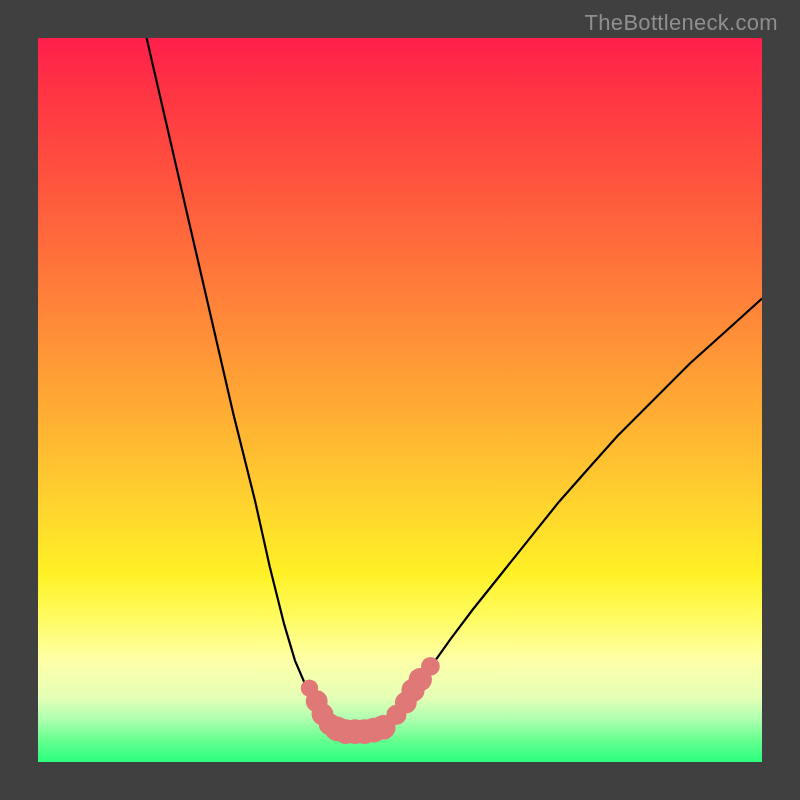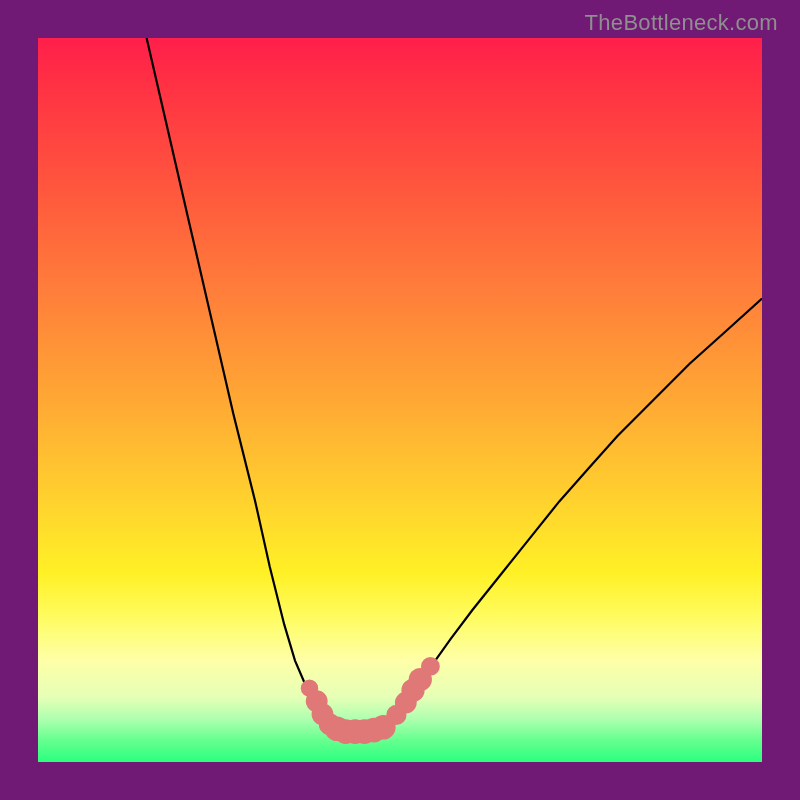--- a/index.html
+++ b/index.html
@@ -10,21 +10,21 @@
     background: #000;
     overflow: hidden;
     font-family: Arial, Helvetica, sans-serif;
   }
   .frame {
     position: absolute;
     left: 0;
     top: 0;
     width: 800px;
     height: 800px;
-    background: #701a75;
+    background: #404040;
   }
   .plot-area {
     position: absolute;
     left: 38px;
     top: 38px;
     width: 724px;
     height: 724px;
     overflow: hidden;
   }
   

